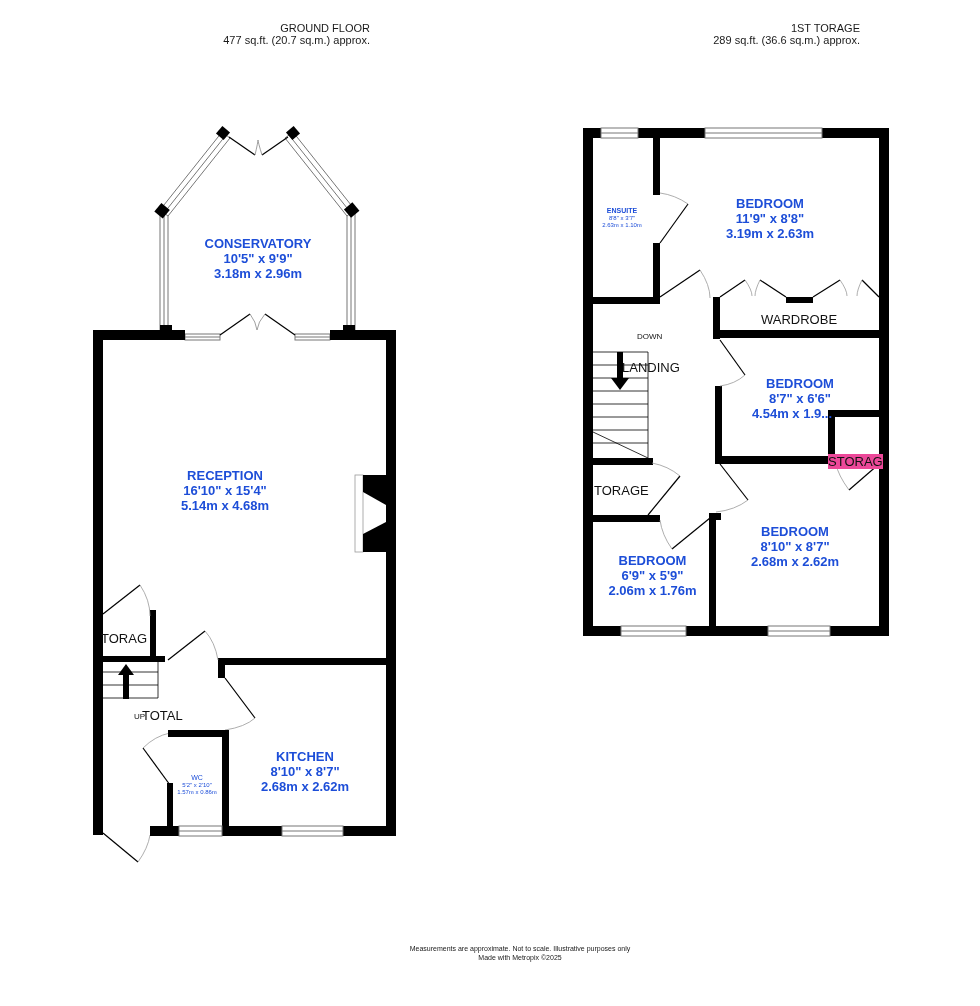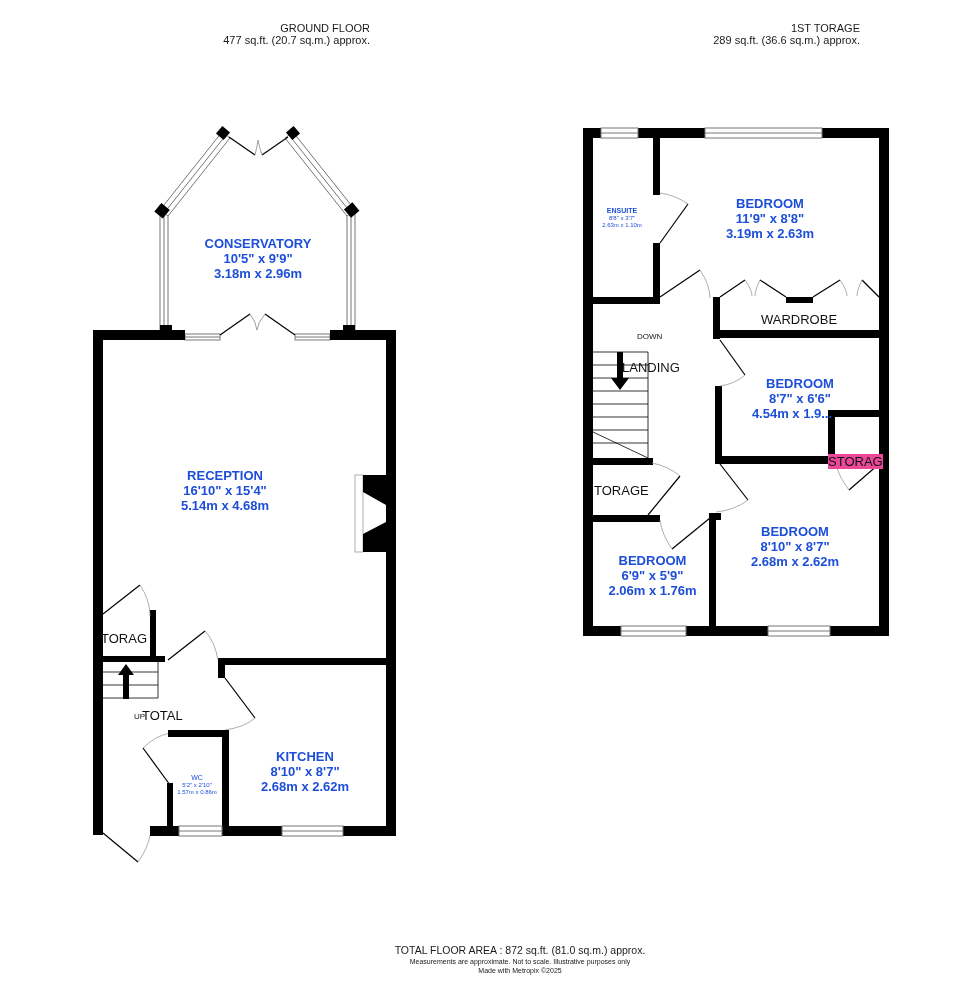--- a/index.html
+++ b/index.html
@@ -260,16 +260,15 @@
   <div class="dm">8'10"  x 8'7"</div>
   <div class="dm">2.68m  x 2.62m</div>
 </div>
 <div class="room-label" style="left:595px; width:115px; top:553px;">
   <div class="nm">BEDROOM</div>
   <div class="dm">6'9"  x 5'9"</div>
   <div class="dm">2.06m  x 1.76m</div>
 </div>
 
 <div class="footer">
-  <div class="total">TOTAL FLOOR AREA : 872 sq.ft. (81.0 sq.m.) approx.</div>
   <div class="note">Measurements are approximate.  Not to scale.  Illustrative purposes only</div>
   <div class="note">Made with Metropix ©2025</div>
 </div>
 
 </body></html>

